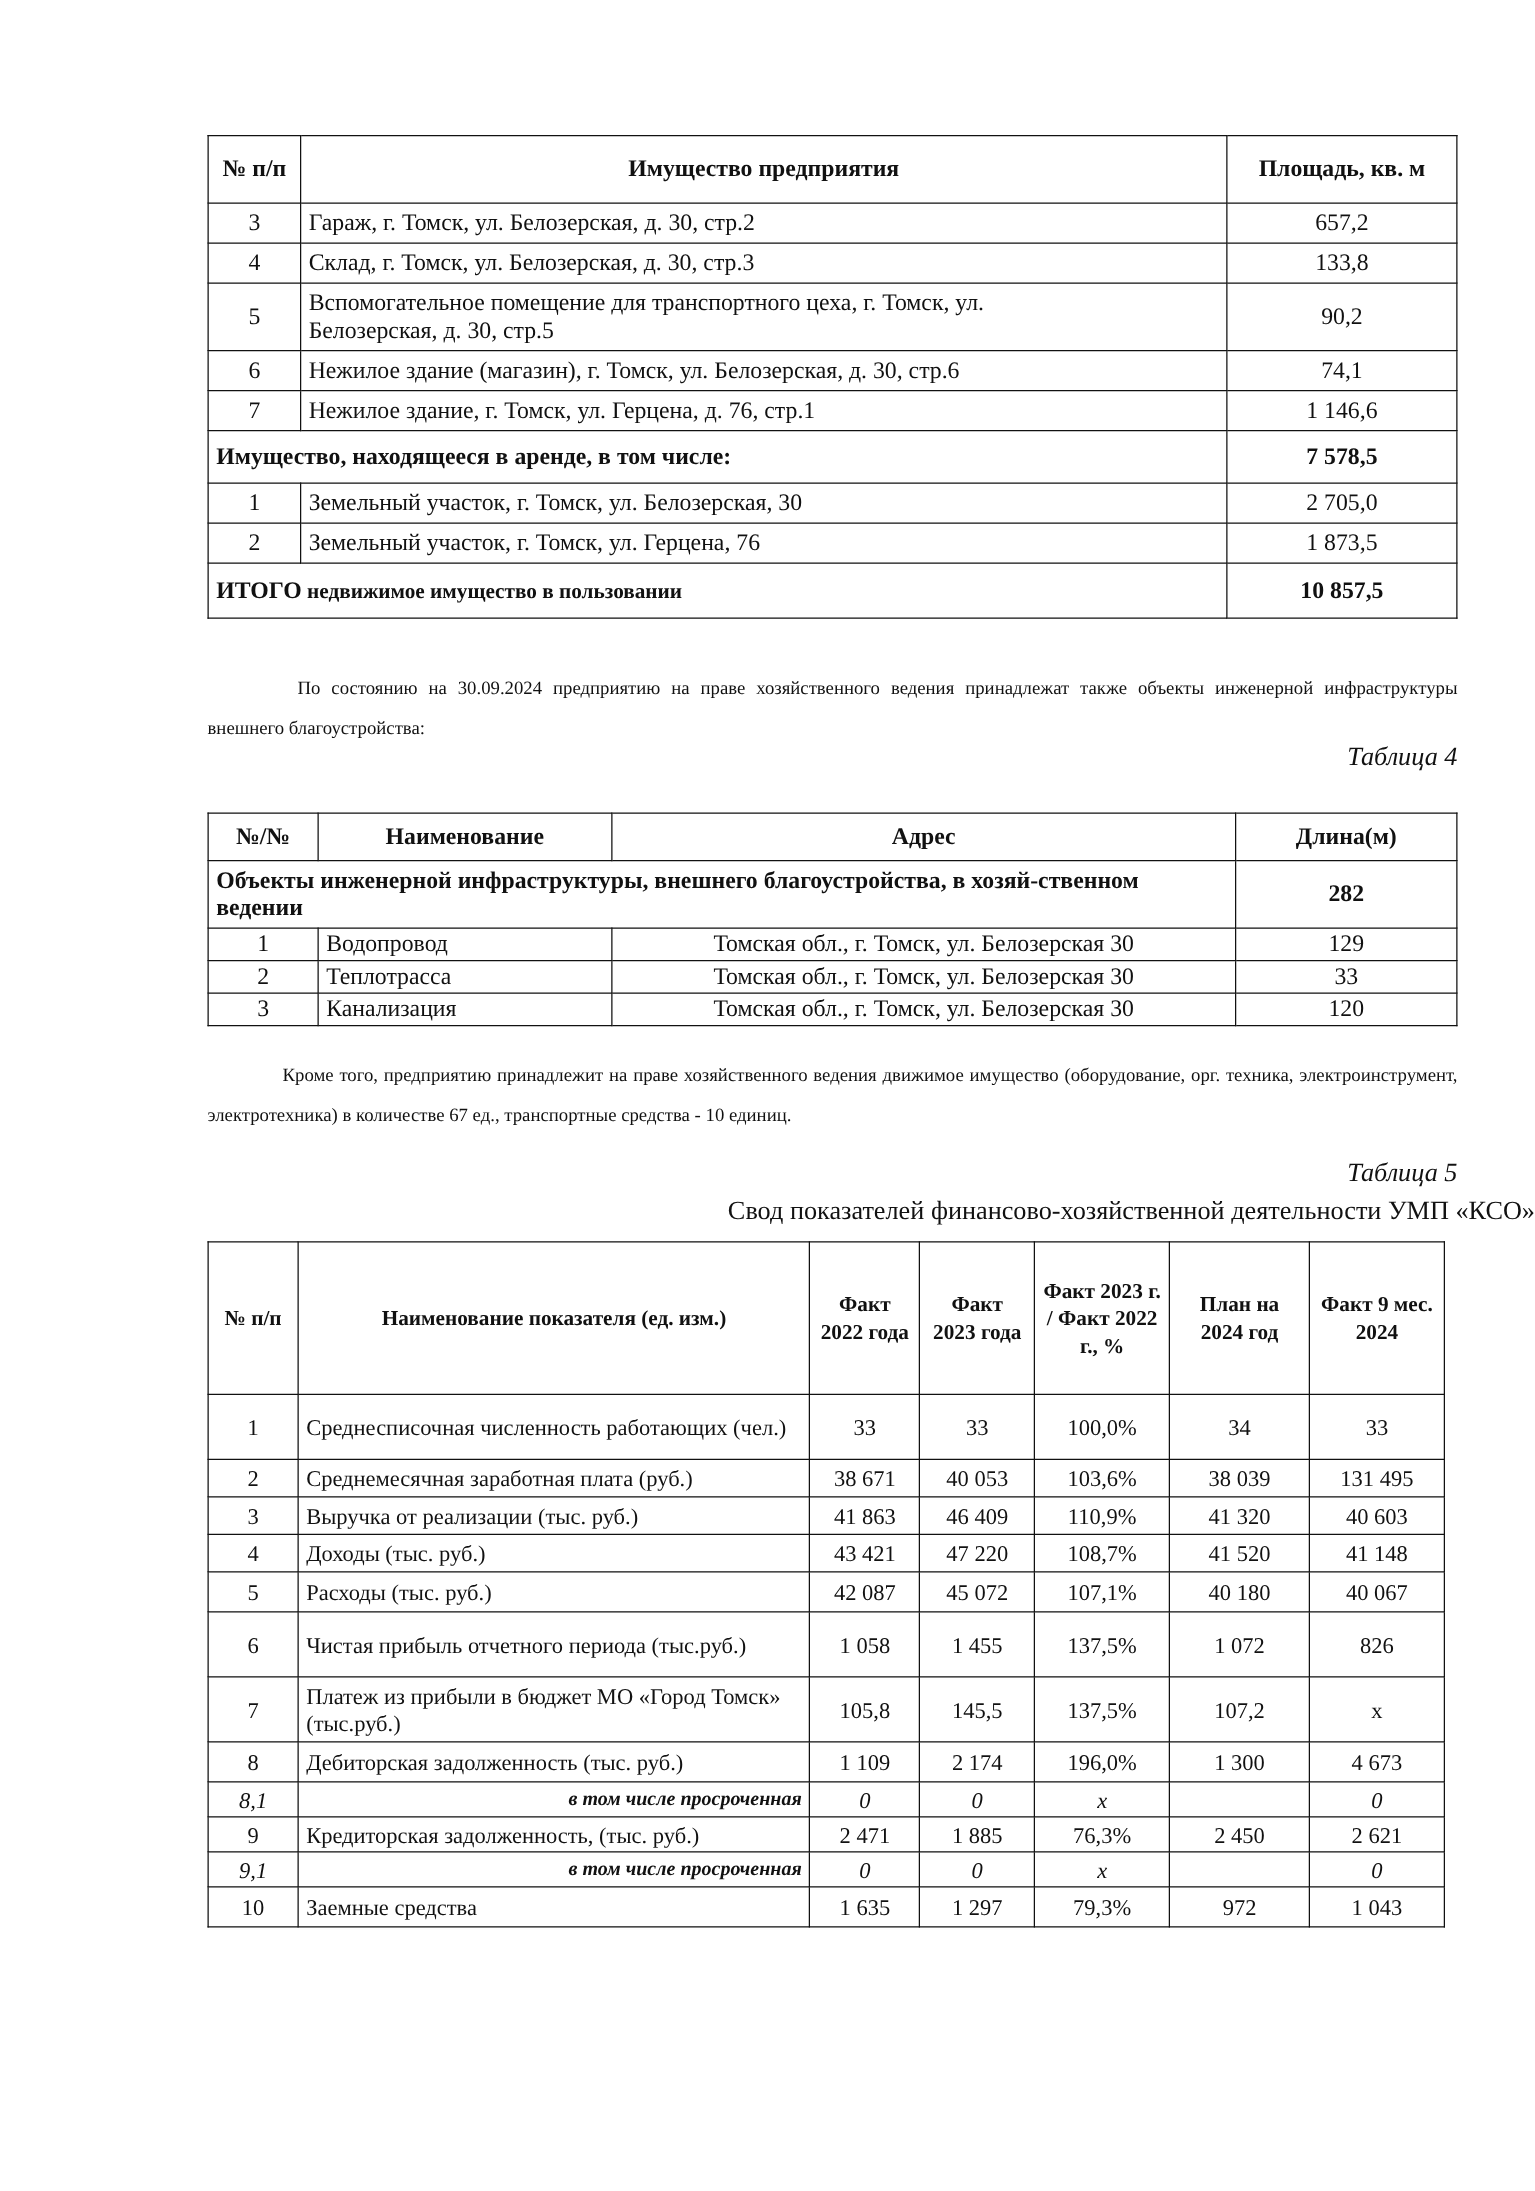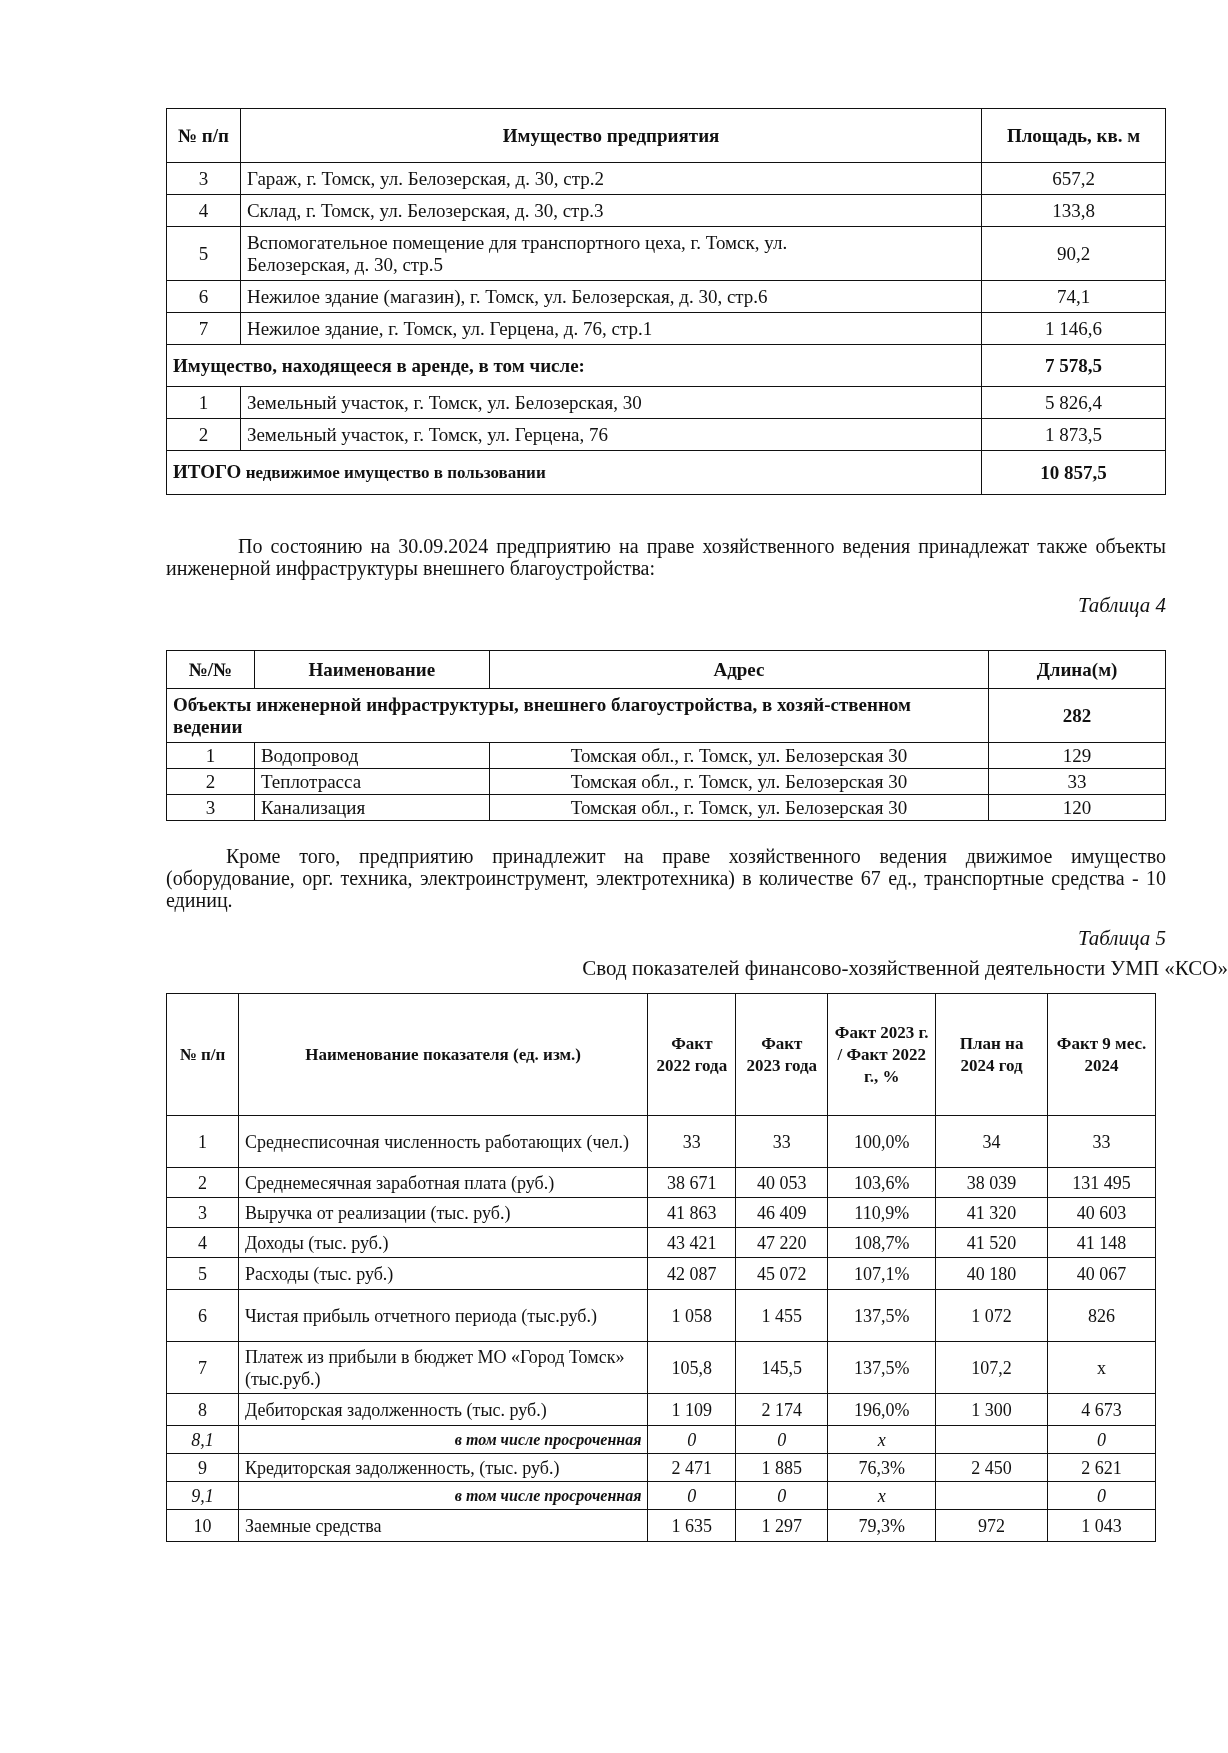--- a/index.html
+++ b/index.html
@@ -4,21 +4,21 @@
 <style>
   html, body { margin:0; padding:0; background:#ffffff; }
   body { width:1228px; height:1753px; position:relative; font-family:"Liberation Serif", serif; color:#111; overflow:hidden; }
   table { border-collapse:collapse; position:absolute; }
   td, th { border:1.6px solid #111; padding:0 6px; font-size:19px; line-height:22px; }
   th { font-weight:bold; }
   .c { text-align:center; }
   .b { font-weight:bold; }
   .i { font-style:italic; }
   .r { text-align:right;margin-top:21px; }
-  .para { position:absolute; font-size:20px; line-height:22px; text-align:justify; }
+  .para { position:absolute; font-size:15px; line-height:32px; text-align:justify; }
   .cap { position:absolute; font-size:21px; font-style:italic;margin-left:37px; }
   .title { position:absolute; font-size:21px; }
   #t3 { left:166px; top:108px; width:1000px; }
   #t4 { left:166px; top:650px; width:1000px; }
   #t5 { left:166px; top:993px; width:990px; }
   #t5 th { font-size:17px; line-height:22px; }
   #t5 td { font-size:18px; }
 </style>
 </head>
 <body>
@@ -60,21 +60,21 @@
     <td>Нежилое здание, г. Томск, ул. Герцена, д. 76, стр.1</td>
     <td class="c">1 146,6</td>
   </tr>
   <tr style="height:42px">
     <td colspan="2" class="b">Имущество, находящееся в аренде, в том числе:</td>
     <td class="c b">7 578,5</td>
   </tr>
   <tr style="height:32px">
     <td class="c">1</td>
     <td>Земельный участок, г. Томск, ул. Белозерская, 30</td>
-    <td class="c">5 826,4</td>
+    <td class="c">2 705,0</td>
   </tr>
   <tr style="height:32px">
     <td class="c">2</td>
     <td>Земельный участок, г. Томск, ул. Герцена, 76</td>
     <td class="c">1 873,5</td>
   </tr>
   <tr style="height:44px">
     <td colspan="2" class="b"><span>ИТОГО</span><span style="font-size:17px"> недвижимое имущество в пользовании</span></td>
     <td class="c b">10 857,5</td>
   </tr>

